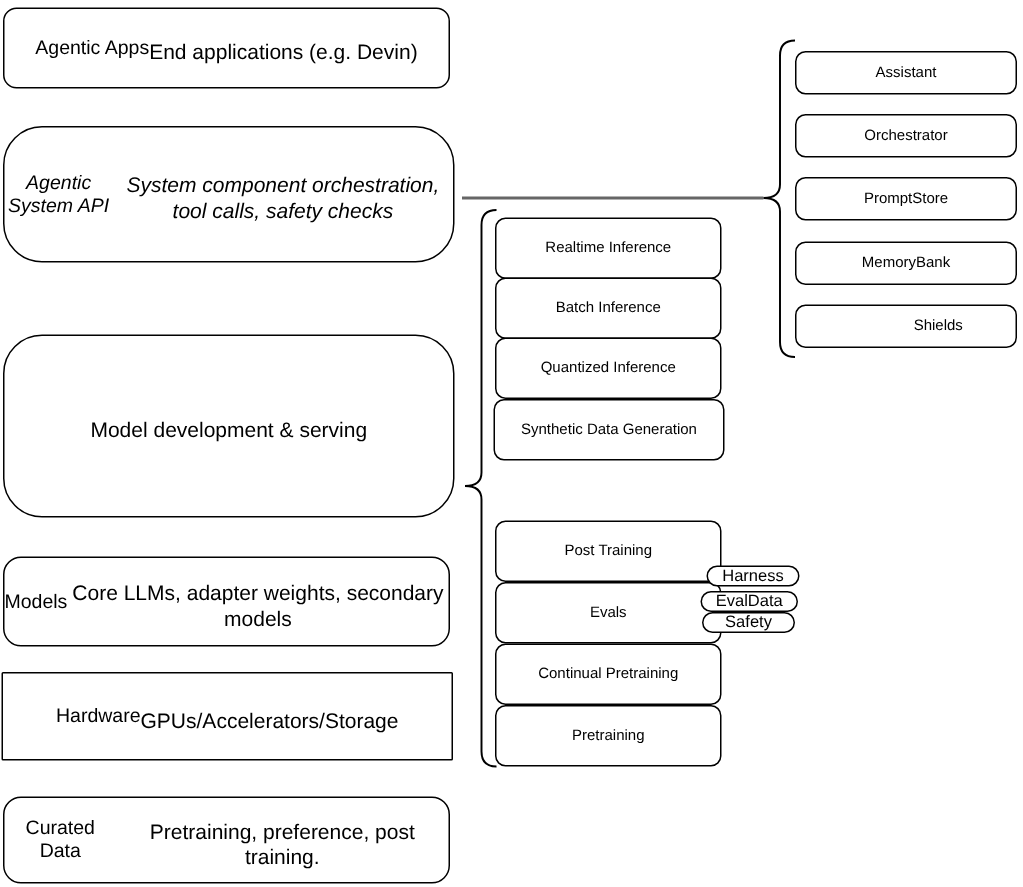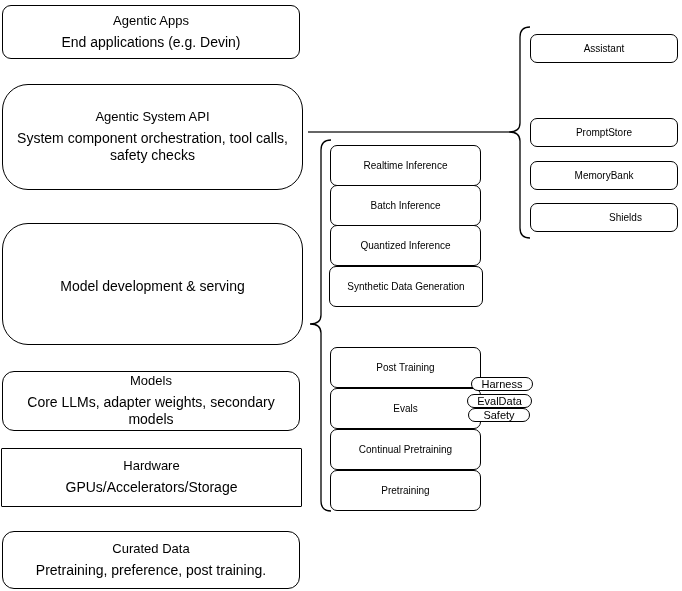--- a/index.html
+++ b/index.html
@@ -1,20 +1,20 @@
 <!DOCTYPE html>
 <html><head>
 <meta charset="utf-8">
 <style>
   html,body{margin:0;padding:0;background:#fff;}
   body{font-family:"Liberation Sans","DejaVu Sans",sans-serif;color:#000;}
   #canvas{position:relative;width:682px;height:591px;background:#fff;overflow:hidden;}
 
   .node{position:absolute;box-sizing:border-box;background:#fff;border:1px solid #000;
-        display:flex;flex-direction:column;align-items:center;justify-content:center;
+        display:flex;flex-direction:row;align-items:center;justify-content:center;
         text-align:center;}
   .node .t{font-size:13px;line-height:1.15;}
   .node .s{font-size:14px;line-height:1.2;margin-top:5px;}
 
   .lbox{left:2px;width:298px;border-radius:9px;}
   .lbox.big{border-radius:26px;width:301px;}
 
   .mbox{left:330px;width:151px;height:41px;border-radius:7px;font-size:10px;}
   .rbox{left:530px;width:148px;height:29px;border-radius:7px;font-size:10px;}
   .mbox,.rbox{display:flex;align-items:center;justify-content:center;}
@@ -28,21 +28,21 @@
 </head>
 <body>
 
 <div id="canvas">
 
   <div class="node lbox" style="top:5px;height:54px;">
     <div class="t">Agentic Apps</div>
     <div class="s">End applications (e.g. Devin)</div>
   </div>
 
-  <div class="node lbox big" style="top:84px;height:106px;">
+  <div class="node lbox big" style="top:84px;height:91px;font-style:italic;">
     <div class="t">Agentic System API</div>
     <div class="s">System component orchestration, tool calls, safety checks</div>
   </div>
 
   <div class="node lbox big" style="top:223px;height:122px;">
     <div class="s">Model development &amp; serving</div>
   </div>
 
   <div class="node lbox" style="top:371px;height:60px;border-radius:12px;">
     <div class="t">Models</div>
@@ -90,20 +90,23 @@
   <div class="pill" style="left:467px;top:394px;width:65px;height:14px;">
       <span>EvalData</span>
     </div>
   <div class="pill" style="left:468px;top:408px;width:62px;height:14px;">
       <span>Safety</span>
     </div>
 
   <div class="node rbox" style="top:34px;">
       <span>Assistant</span>
     </div>
+  <div class="node rbox" style="top:76px;">
+      <span>Orchestrator</span>
+    </div>
   <div class="node rbox" style="top:118px;">
       <span>PromptStore</span>
     </div>
   <div class="node rbox" style="top:161px;">
       <span>MemoryBank</span>
     </div>
   <div class="node rbox" style="top:203px;padding-left:43px;">
       <span>Shields</span>
     </div>
 

